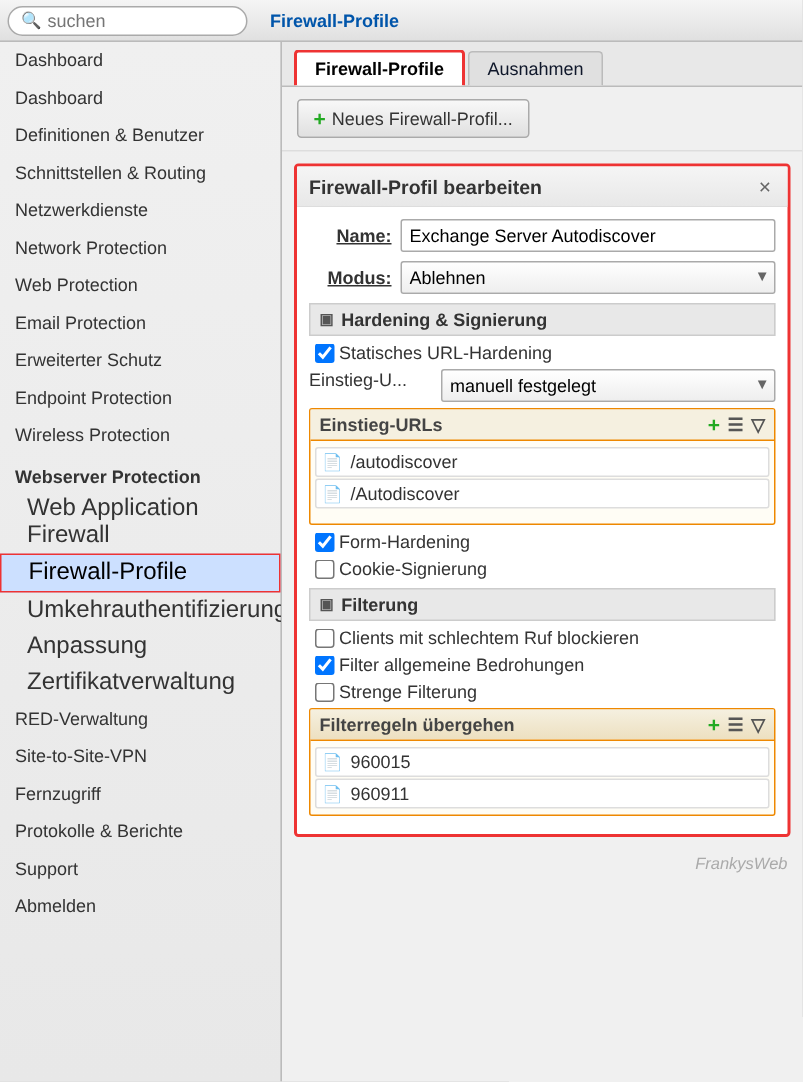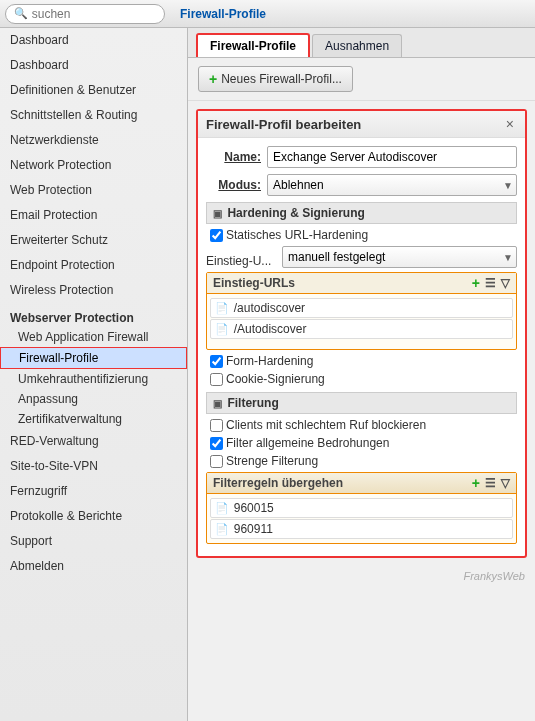--- a/index.html
+++ b/index.html
@@ -76,21 +76,21 @@
       padding: 5px 10px 2px 10px;
       font-weight: bold;
       font-size: 12px;
       color: #333;
       margin-top: 3px;
     }
     .sidebar-subitem {
       padding: 3px 10px 3px 18px;
       cursor: pointer;
       color: #333;
-      font-size: 12px;
+      font-size: 16px;
     }
     .sidebar-subitem.active {
       background: #cce0ff;
       border: 1px solid #ee3333;
       color: #000;
     }
 
     
     .content-area {
       flex: 1;
@@ -256,23 +256,23 @@
       font-size: 12px;
       color: #333;
     }
     .checkbox-row input[type="checkbox"] {
       cursor: pointer;
     }
 
     
     .field-row {
       display: flex;
-      align-items: flex-end;
+      align-items: flex-start;
       margin: 4px 0;
-      gap: 6px;
+      gap: 18px;
     }
     .field-row-label {
       min-width: 70px;
       font-size: 12px;
       color: #333;
       white-space: nowrap;
     }
 
     
     .url-listbox {

